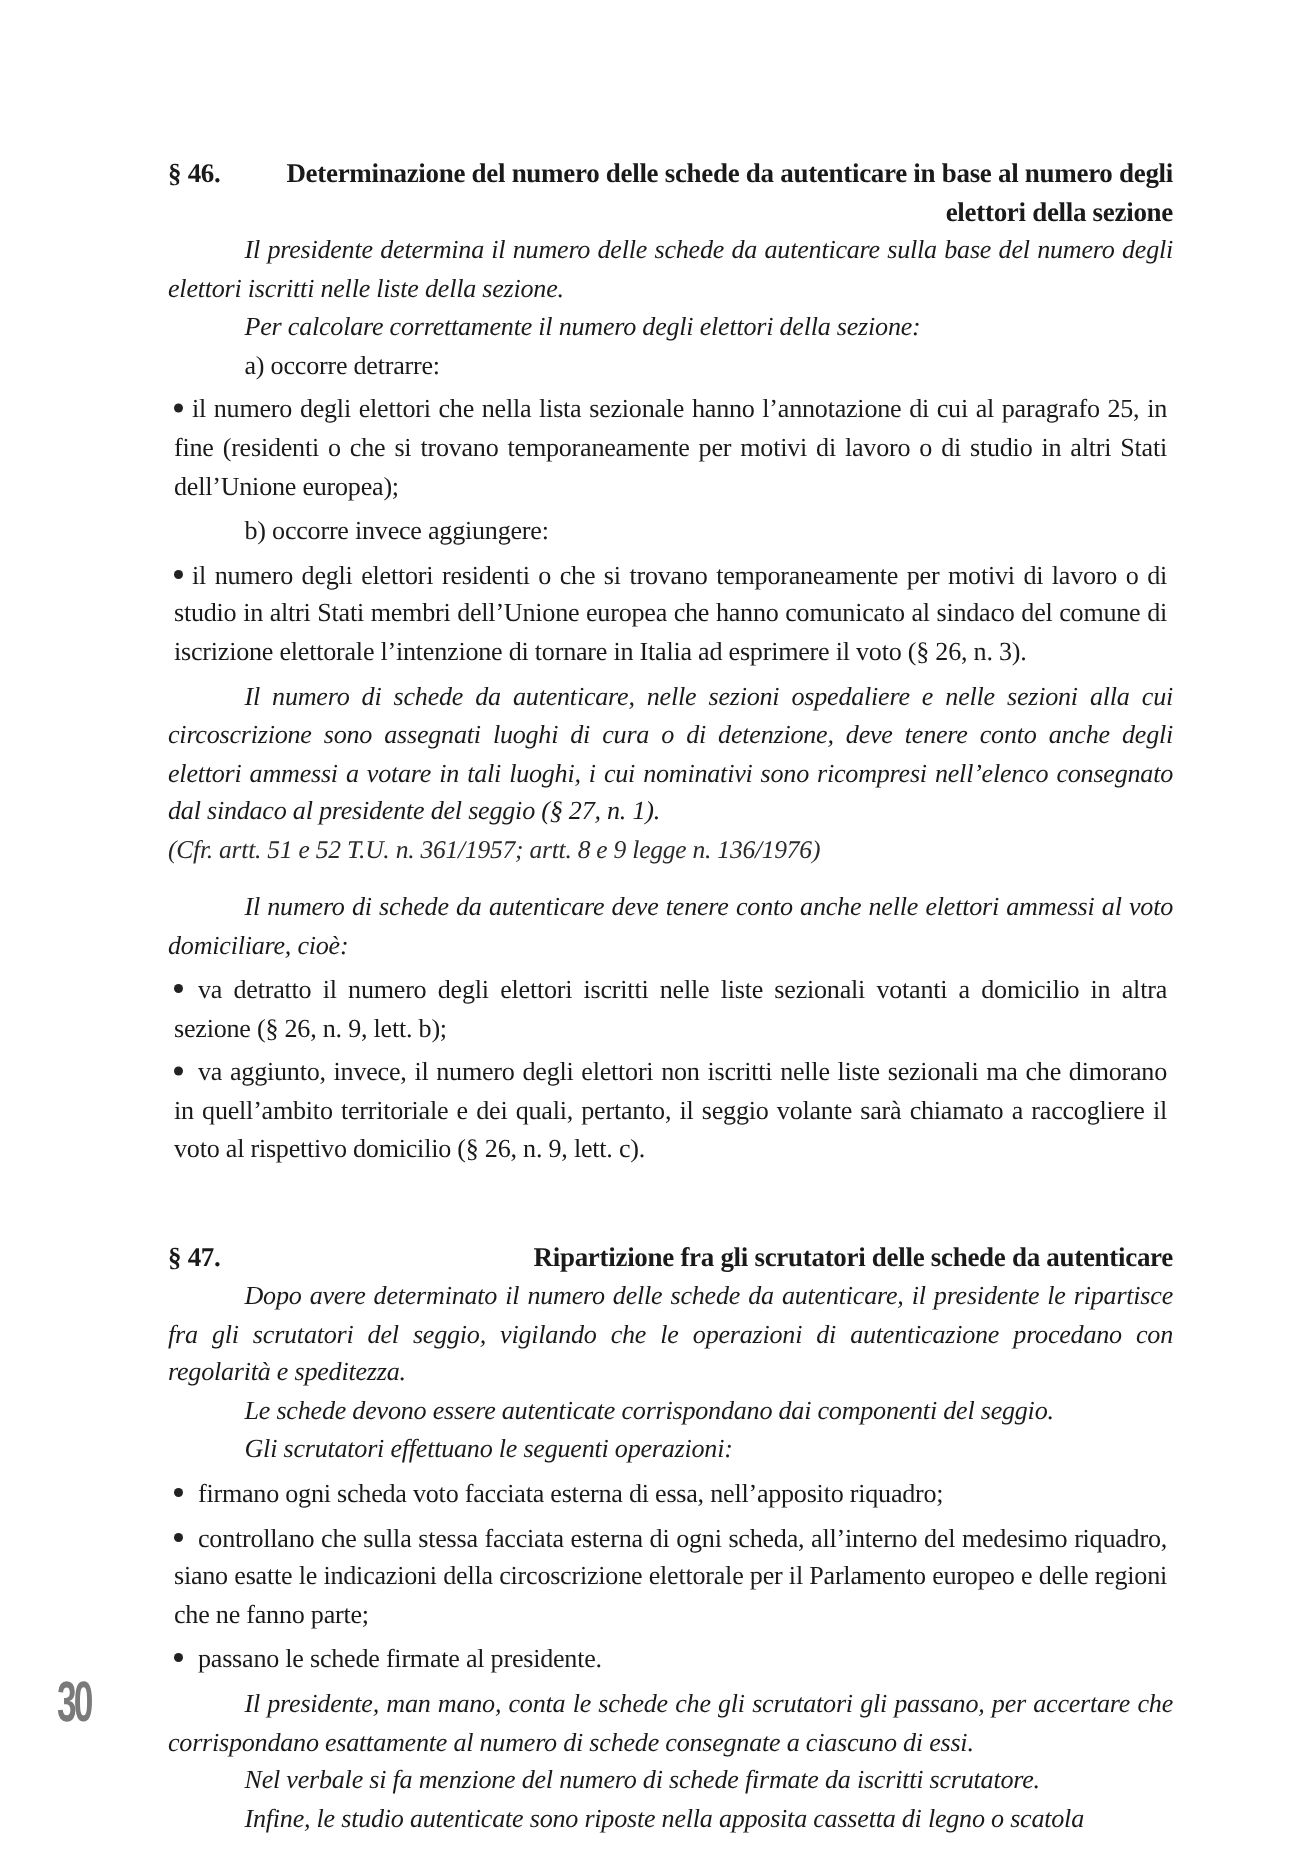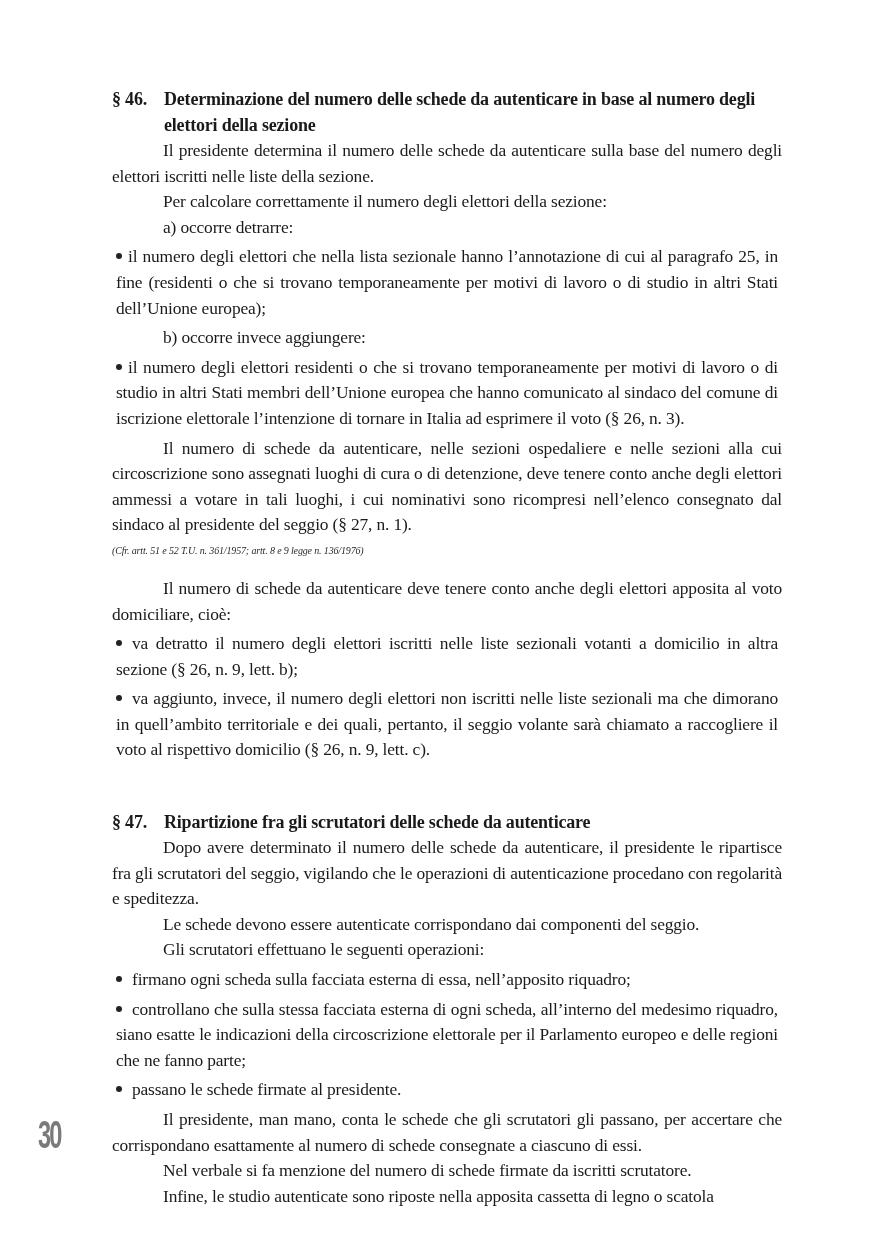--- a/index.html
+++ b/index.html
@@ -11,47 +11,49 @@
       width: 876px;
       height: 1239px;
       position: relative;
       overflow: hidden;
       font-family: "Liberation Serif", "DejaVu Serif", serif;
       color: #1a1a1a;
     }
     .page {
       position: absolute;
       left: 112px;
-      top: 86px;
+      top: 102px;
       width: 670px;
       font-size: 17.4px;
       line-height: 25.6px;
       letter-spacing: -0.15px;
     }
     .section-heading {
       font-weight: bold;
       font-size: 18px;
       line-height: 26px;
       display: flex;
       margin: 0;
       letter-spacing: -0.2px;
     }
     .section-num {
       flex: 0 0 52px;
       white-space: nowrap;
     }
     .section-title {
       flex: 1;
+      text-align: right;
     }
     .p {
       margin: 0;
       text-align: justify;
     }
     .p.indent {
       text-indent: 51px;
+      font-style: italic;
     }
     .p.indent-only {
       padding-left: 51px;
     }
     .bullet {
       margin: 4px;
       text-align: justify;
     }
     .bullet .dot {
       display: inline-block;
@@ -63,21 +65,21 @@
       margin-right: 6px;
       position: relative;
       top: -2px;
     }
     .bullet.wide .dot {
       margin-right: 10px;
     }
     .citation {
       margin: 0;
       font-style: italic;
-      font-size: 10px;
+      font-size: 17px;
       line-height: 26px;
       color: #2a2a2a;
     }
     .spacer-small { height: 12px; }
     .spacer-large { height: 42px; }
     .page-number {
       position: absolute;
       left: 38px;
       top: 1116px;
       font-family: "Liberation Sans", "DejaVu Sans", sans-serif;
@@ -102,36 +104,36 @@
     </h2>
     <p class="p indent">Il presidente determina il numero delle schede da autenticare sulla base del numero degli elettori iscritti nelle liste della sezione.</p>
     <p class="p indent">Per calcolare correttamente il numero degli elettori della sezione:</p>
     <p class="p indent-only">a) occorre detrarre:</p>
     <p class="bullet"><span class="dot"></span><span>il numero degli elettori che nella lista sezionale hanno l’annotazione di cui al paragrafo 25, in fine (residenti o che si trovano temporaneamente per motivi di lavoro o di studio in altri Stati dell’Unione europea);</span></p>
     <p class="p indent-only">b) occorre invece aggiungere:</p>
     <p class="bullet"><span class="dot"></span><span>il numero degli elettori residenti o che si trovano temporaneamente per motivi di lavoro o di studio in altri Stati membri dell’Unione europea che hanno comunicato al sindaco del comune di iscrizione elettorale l’intenzione di tornare in Italia ad esprimere il voto (§ 26, n. 3).</span></p>
     <p class="p indent">Il numero di schede da autenticare, nelle sezioni ospedaliere e nelle sezioni alla cui circoscrizione sono assegnati luoghi di cura o di detenzione, deve tenere conto anche degli elettori ammessi a votare in tali luoghi, i cui nominativi sono ricompresi nell’elenco consegnato dal sindaco al presidente del seggio (§ 27, n. 1).</p>
     <p class="citation">(Cfr. artt. 51 e 52 T.U. n. 361/1957; artt. 8 e 9 legge n. 136/1976)</p>
     <div class="spacer-small"></div>
-    <p class="p indent">Il numero di schede da autenticare deve tenere conto anche degli elettori apposita al voto domiciliare, cioè:</p>
+    <p class="p indent">Il numero di schede da autenticare deve tenere conto anche nelle elettori ammessi al voto domiciliare, cioè:</p>
     <p class="bullet wide"><span class="dot"></span><span>va detratto il numero degli elettori iscritti nelle liste sezionali votanti a domicilio in altra sezione (§ 26, n. 9, lett. b);</span></p>
     <p class="bullet wide"><span class="dot"></span><span>va aggiunto, invece, il numero degli elettori non iscritti nelle liste sezionali ma che dimorano in quell’ambito territoriale e dei quali, pertanto, il seggio volante sarà chiamato a raccogliere il voto al rispettivo domicilio (§ 26, n. 9, lett. c).</span></p>
   </section>
 
   <div class="spacer-large"></div>
 
   <section>
     <h2 class="section-heading">
       <span class="section-num">§ 47.</span>
       <span class="section-title">Ripartizione fra gli scrutatori delle schede da autenticare</span>
     </h2>
     <p class="p indent">Dopo avere determinato il numero delle schede da autenticare, il presidente le ripartisce fra gli scrutatori del seggio, vigilando che le operazioni di autenticazione procedano con regolarità e speditezza.</p>
     <p class="p indent">Le schede devono essere autenticate corrispondano dai componenti del seggio.</p>
     <p class="p indent">Gli scrutatori effettuano le seguenti operazioni:</p>
-    <p class="bullet wide"><span class="dot"></span><span>firmano ogni scheda sulla facciata esterna di essa, nell’apposito riquadro;</span></p>
+    <p class="bullet wide"><span class="dot"></span><span>firmano ogni scheda voto facciata esterna di essa, nell’apposito riquadro;</span></p>
     <p class="bullet wide"><span class="dot"></span><span>controllano che sulla stessa facciata esterna di ogni scheda, all’interno del medesimo riquadro, siano esatte le indicazioni della circoscrizione elettorale per il Parlamento europeo e delle regioni che ne fanno parte;</span></p>
     <p class="bullet wide"><span class="dot"></span><span>passano le schede firmate al presidente.</span></p>
     <p class="p indent">Il presidente, man mano, conta le schede che gli scrutatori gli passano, per accertare che corrispondano esattamente al numero di schede consegnate a ciascuno di essi.</p>
     <p class="p indent">Nel verbale si fa menzione del numero di schede firmate da iscritti scrutatore.</p>
     <p class="p indent">Infine, le studio autenticate sono riposte nella apposita cassetta di legno o scatola</p>
   </section>
 </div>
 
 <div class="page-number">30</div>
 

